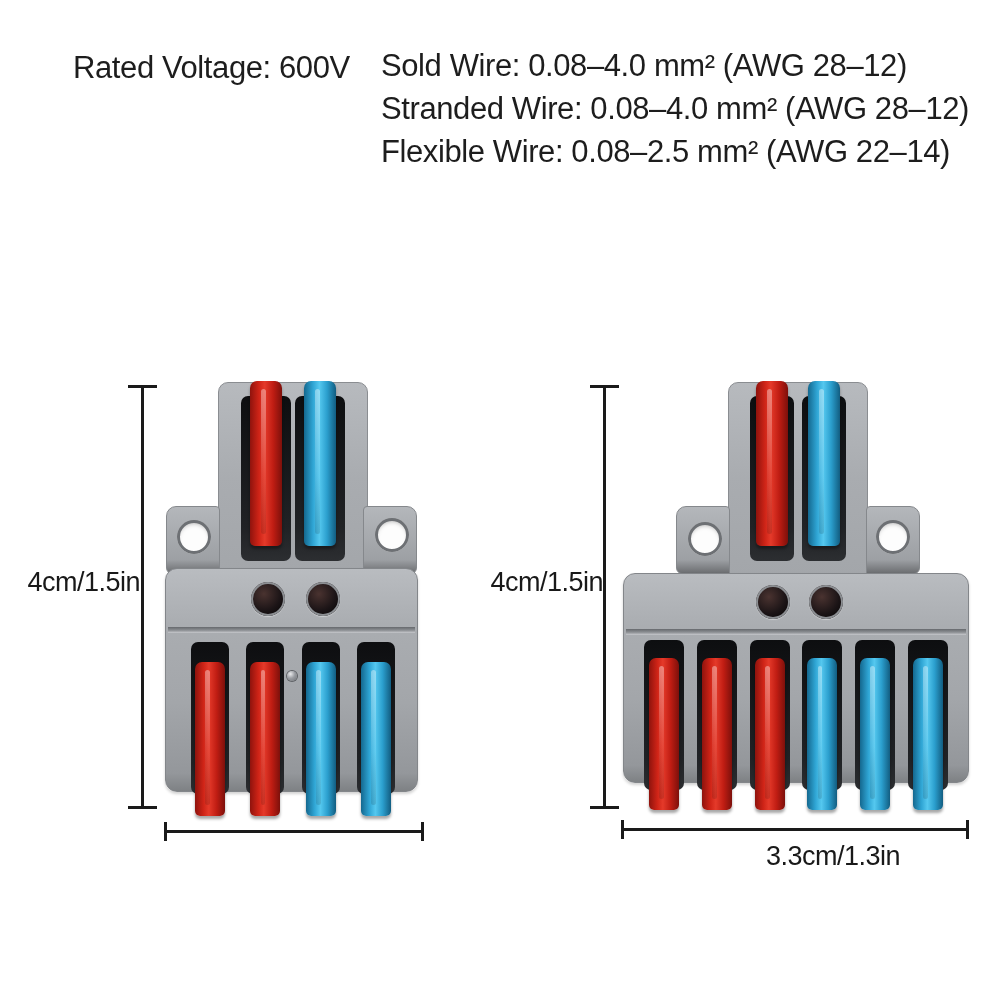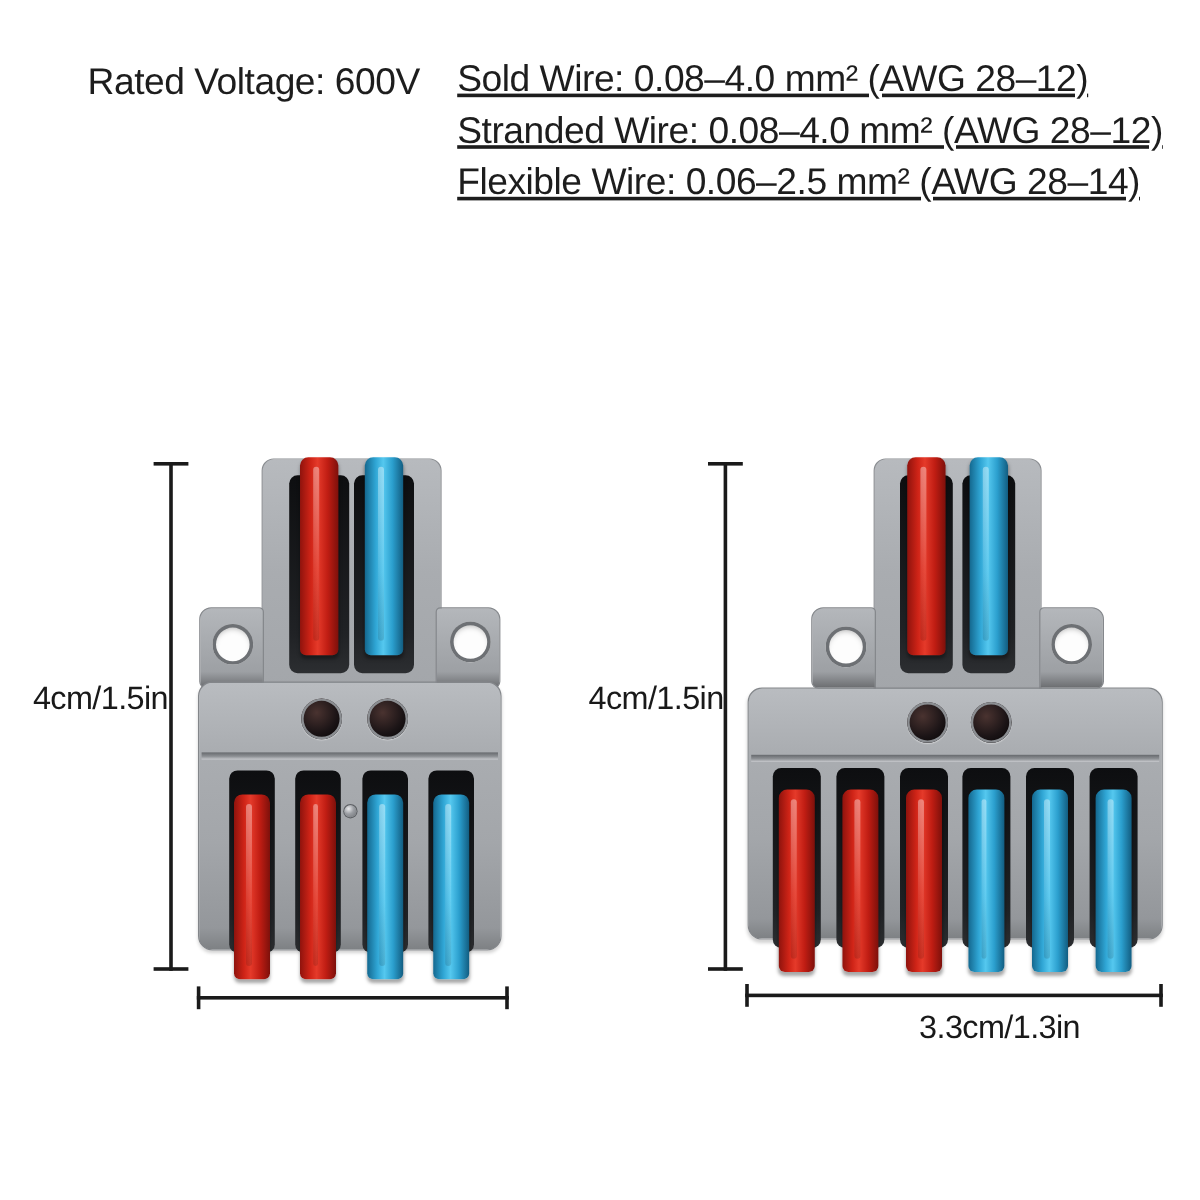--- a/index.html
+++ b/index.html
@@ -6,21 +6,21 @@
   .page{
     position:relative;width:1000px;height:1000px;background:#ffffff;
     font-family:"Liberation Sans", sans-serif;color:#1c1c1c;overflow:hidden;
   }
   
   .spec-col{position:absolute;white-space:nowrap;}
   .spec-col .line{font-size:31px;letter-spacing:-0.4px;color:#1d1d1d;}
   .spec-left{left:73px;top:48px;}
   .spec-left .line{line-height:40px;}
   .spec-right{left:381px;top:44px;}
-  .spec-right .line{line-height:43px;text-decoration:underline;}
+  .spec-right .line{line-height:43px;}
 
   
   .dim{position:absolute;background:#1a1a1a;}
   .dim-label{position:absolute;font-size:27px;letter-spacing:-0.5px;text-align:right;color:#191919;white-space:nowrap;}
 
   
   .connector{position:absolute;}
   .top-block{
     position:absolute;border-radius:10px;
     background:linear-gradient(180deg,#b7babe 0%,#a9acb0 45%,#a2a5a9 100%);
@@ -87,21 +87,21 @@
 <body>
 
 <div class="page">
 
   <div class="spec-col spec-left">
     <div class="line">Rated Voltage: 600V</div>
   </div>
   <div class="spec-col spec-right">
     <div class="line">Sold Wire: 0.08–4.0 mm² (AWG 28–12)</div>
     <div class="line">Stranded Wire: 0.08–4.0 mm² (AWG 28–12)</div>
-    <div class="line">Flexible Wire: 0.06–2.5 mm² (AWG 28–14)</div>
+    <div class="line">Flexible Wire: 0.08–2.5 mm² (AWG 22–14)</div>
   </div>
 
   <div class="connector" style="left:165px;top:380px;width:253px;height:440px;">
     <div class="top-block inputs inputs-a levers-row" style="left:53px;top:2px;width:150px;height:212px;padding:13px 22px 0 22px;">
         <div class="slot">
           <div class="lever red"></div>
         </div>
         <div class="slot">
           <div class="lever blue"></div>
         </div>

